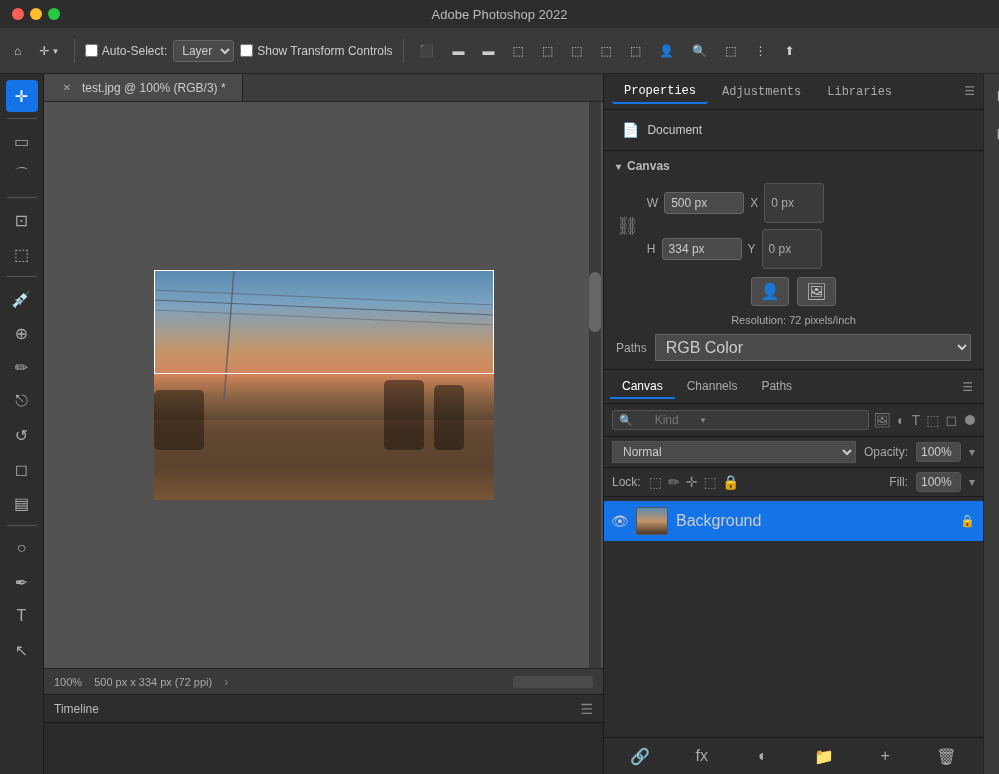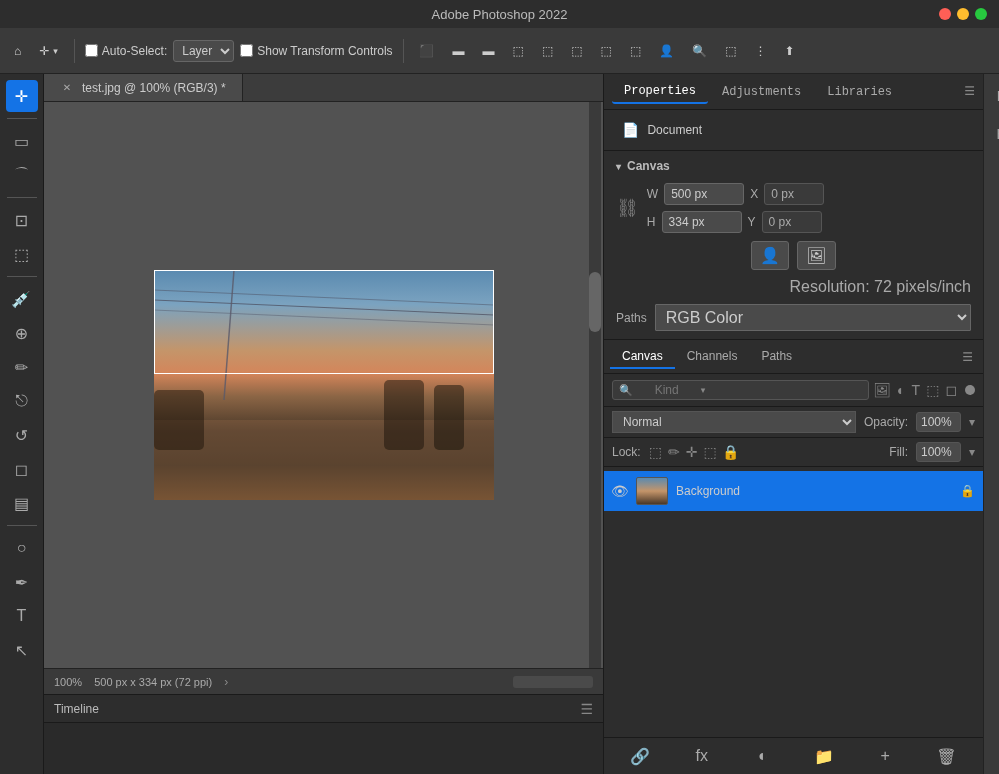--- a/index.html
+++ b/index.html
@@ -17,21 +17,20 @@
 
     
     .title-bar {
       background: #2d2d2d;
       height: 28px;
       display: flex;
       align-items: center;
       padding: 0 12px;
       flex-shrink: 0;
       position: relative;
-      justify-content: flex-end;
     }
     .traffic-lights {
       display: flex;
       gap: 6px;
       align-items: center;
     }
     .traffic-light {
       width: 12px; height: 12px;
       border-radius: 50%;
       cursor: pointer;
@@ -337,21 +336,21 @@
       color: #ccc;
       padding: 3px 6px;
       border-radius: 3px;
       font-size: 12px;
       width: 80px;
     }
     .prop-input-readonly {
       background: #3a3a3a;
       border: 1px solid #555;
       color: #aaa;
-      padding: 3px 6px;
+      padding: 12px 6px;
       border-radius: 3px;
       font-size: 12px;
       width: 60px;
     }
 
     .canvas-actions {
       display: flex;
       gap: 8px;
       margin-top: 8px;
       justify-content: center;
@@ -361,23 +360,23 @@
       border: 1px solid #666;
       color: #ccc;
       padding: 4px 8px;
       border-radius: 3px;
       cursor: pointer;
       font-size: 16px;
     }
 
     .resolution-row {
       margin-top: 8px;
-      font-size: 16px;
+      font-size: 11px;
       color: #aaa;
-      text-align: right;
+      text-align: center;
     }
 
     .mode-row {
       display: flex;
       align-items: center;
       gap: 8px;
       margin-top: 8px;
     }
     .mode-label { color: #aaa; font-size: 12px; }
     .mode-select {
@@ -535,21 +534,21 @@
     }
     .layer-thumb {
       width: 32px;
       height: 28px;
       background: linear-gradient(180deg, #5a8ab0, #c4956a, #4a3828);
       border-radius: 2px;
       border: 1px solid #555;
       flex-shrink: 0;
     }
     .layer-name {
-      font-size: 12px;
+      font-size: 16px;
       color: #ccc;
       flex: 1;
     }
     .layer-lock {
       font-size: 12px;
       color: #aaa;
     }
 
     
     .layers-actions {

